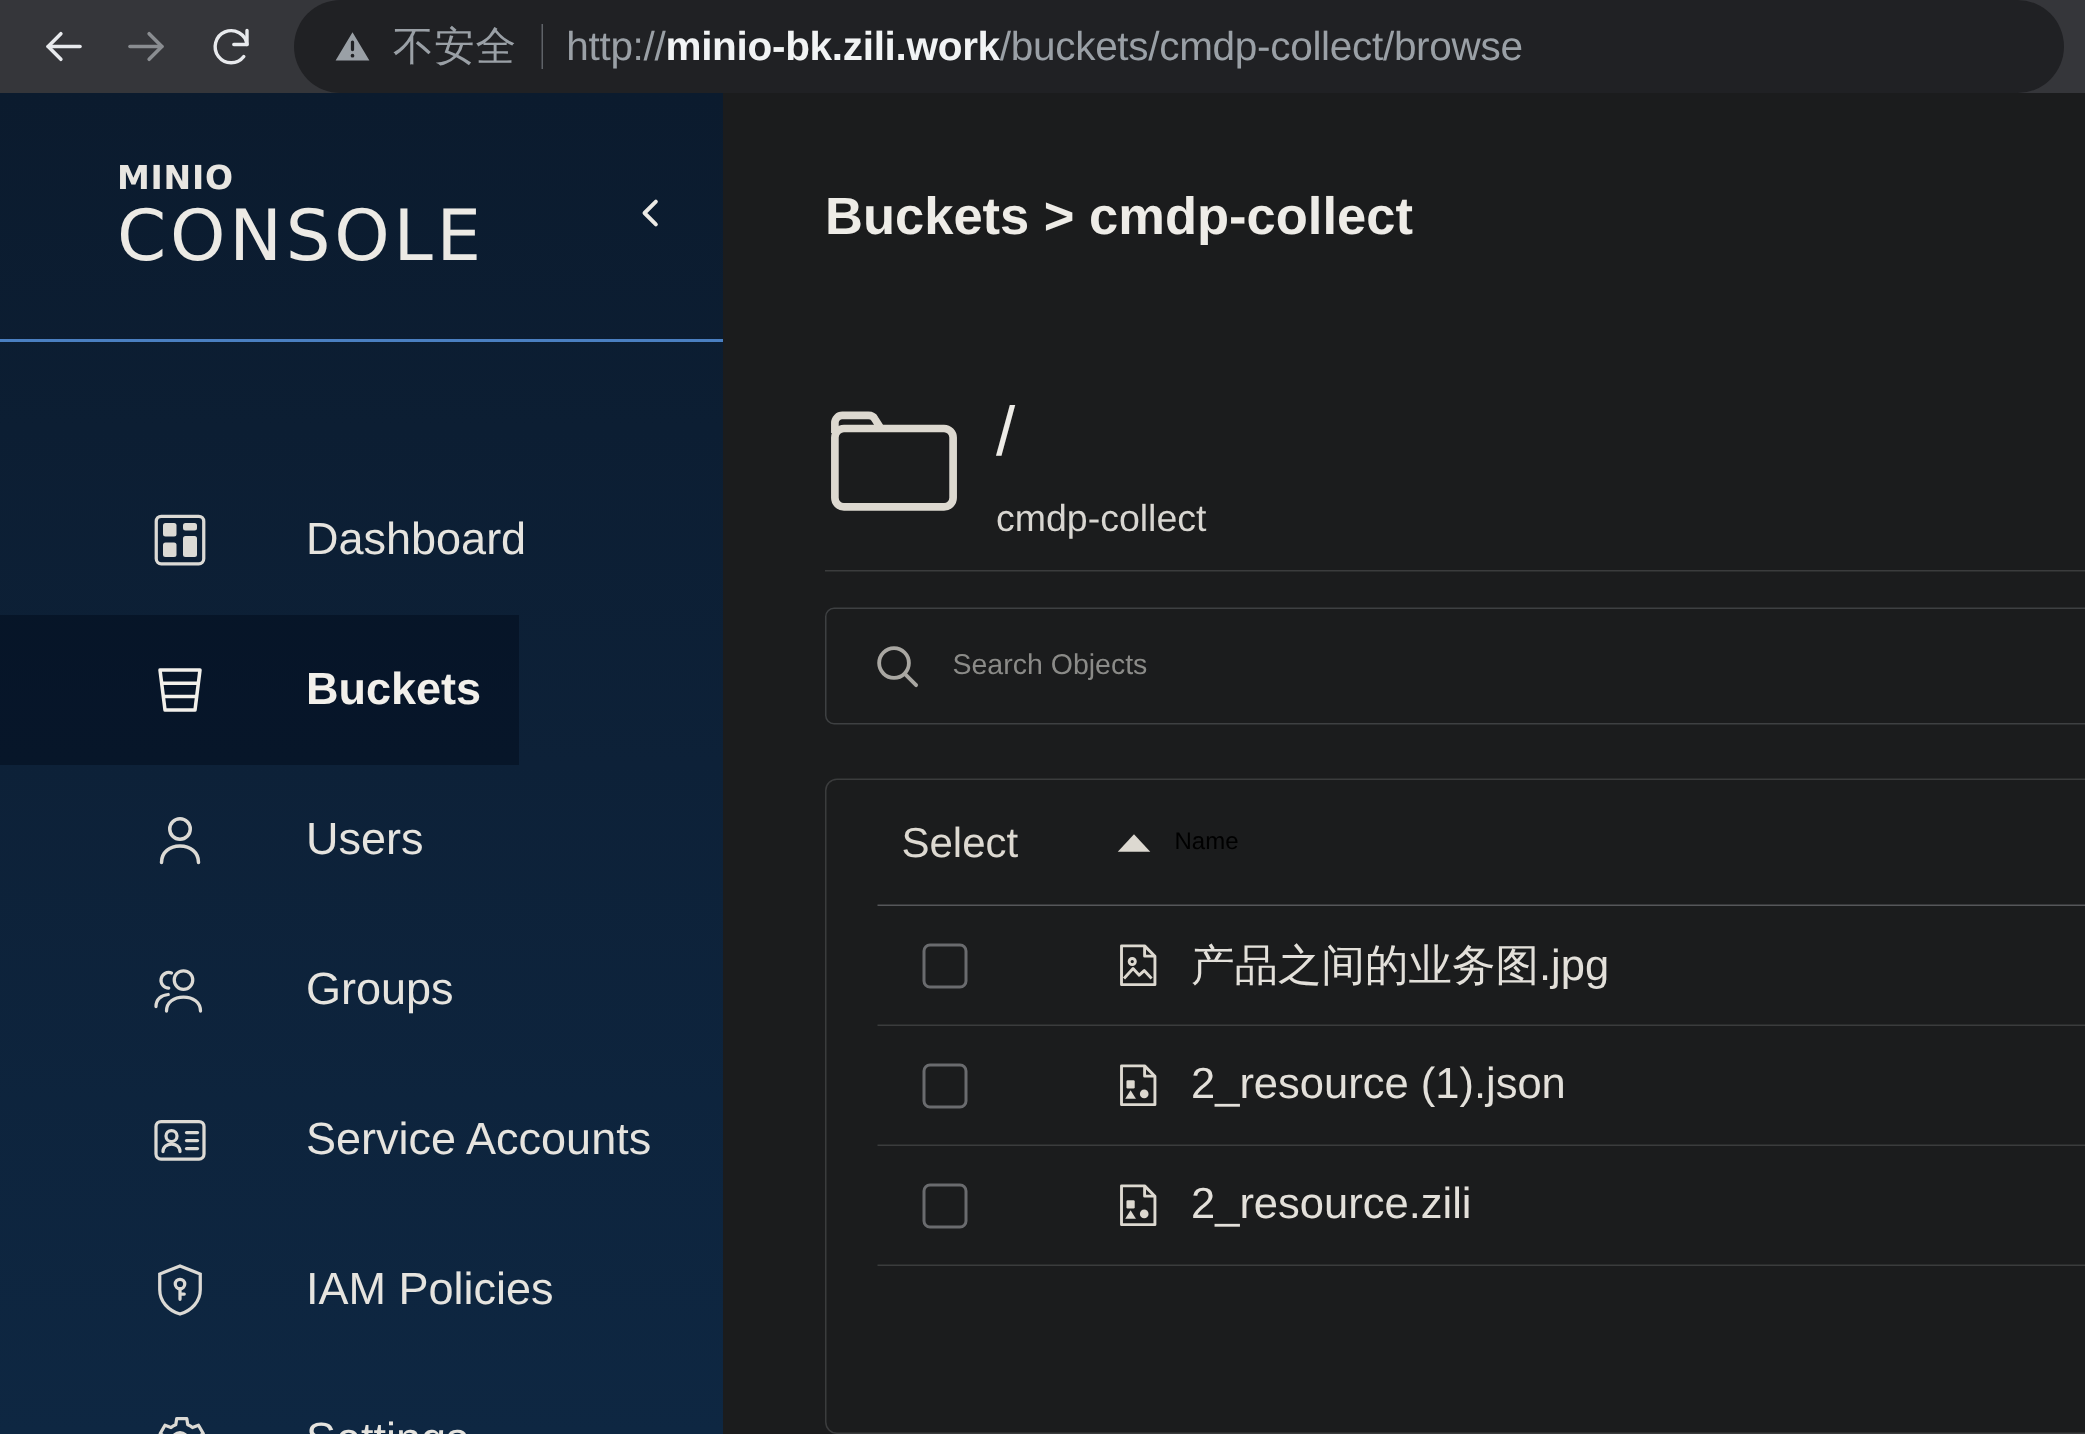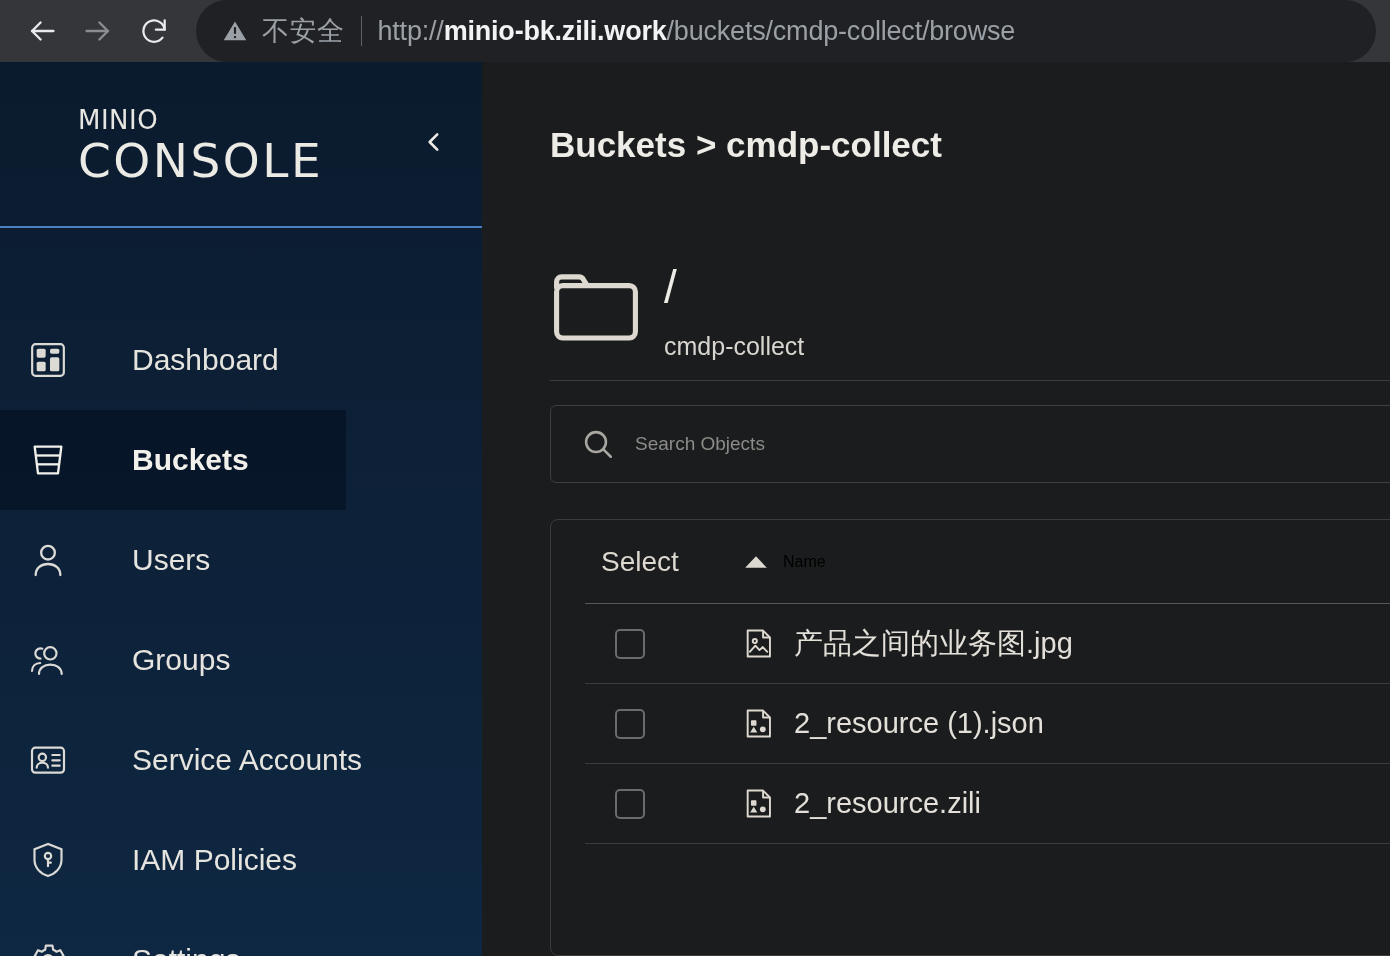--- a/index.html
+++ b/index.html
@@ -95,22 +95,22 @@
   }
   .logo-block { display: flex; flex-direction: column; }
   .logo-minio {
     display: flex;
     align-items: center;
     gap: 0px;
     margin-bottom: 2px;
   }
   .logo-minio-text {
     color: #e8e6e1;
-    font-size: 26px;
-    font-weight: normal;
+    font-size: 22px;
+    font-weight: bold;
     letter-spacing: 0.5px;
     font-family: "DejaVu Sans", sans-serif;
   }
   .logo-console {
     color: #eceae5;
     font-size: 47px;
     letter-spacing: 2.5px;
     line-height: 1;
     font-weight: 400;
     font-family: "DejaVu Sans", sans-serif;
@@ -129,21 +129,21 @@
 
   .nav-list {
     padding-top: 82px;
     display: flex;
     flex-direction: column;
   }
   .nav-item {
     height: 100px;
     display: flex;
     align-items: center;
-    padding-left: 28px;
+    padding-left: 100px;
     gap: 0;
   }
   .nav-item.active {
     background: rgba(0, 8, 22, 0.42);
     width: 346px;
   }
   .nav-icon {
     width: 46px;
     flex: 0 0 46px;
     display: flex;

